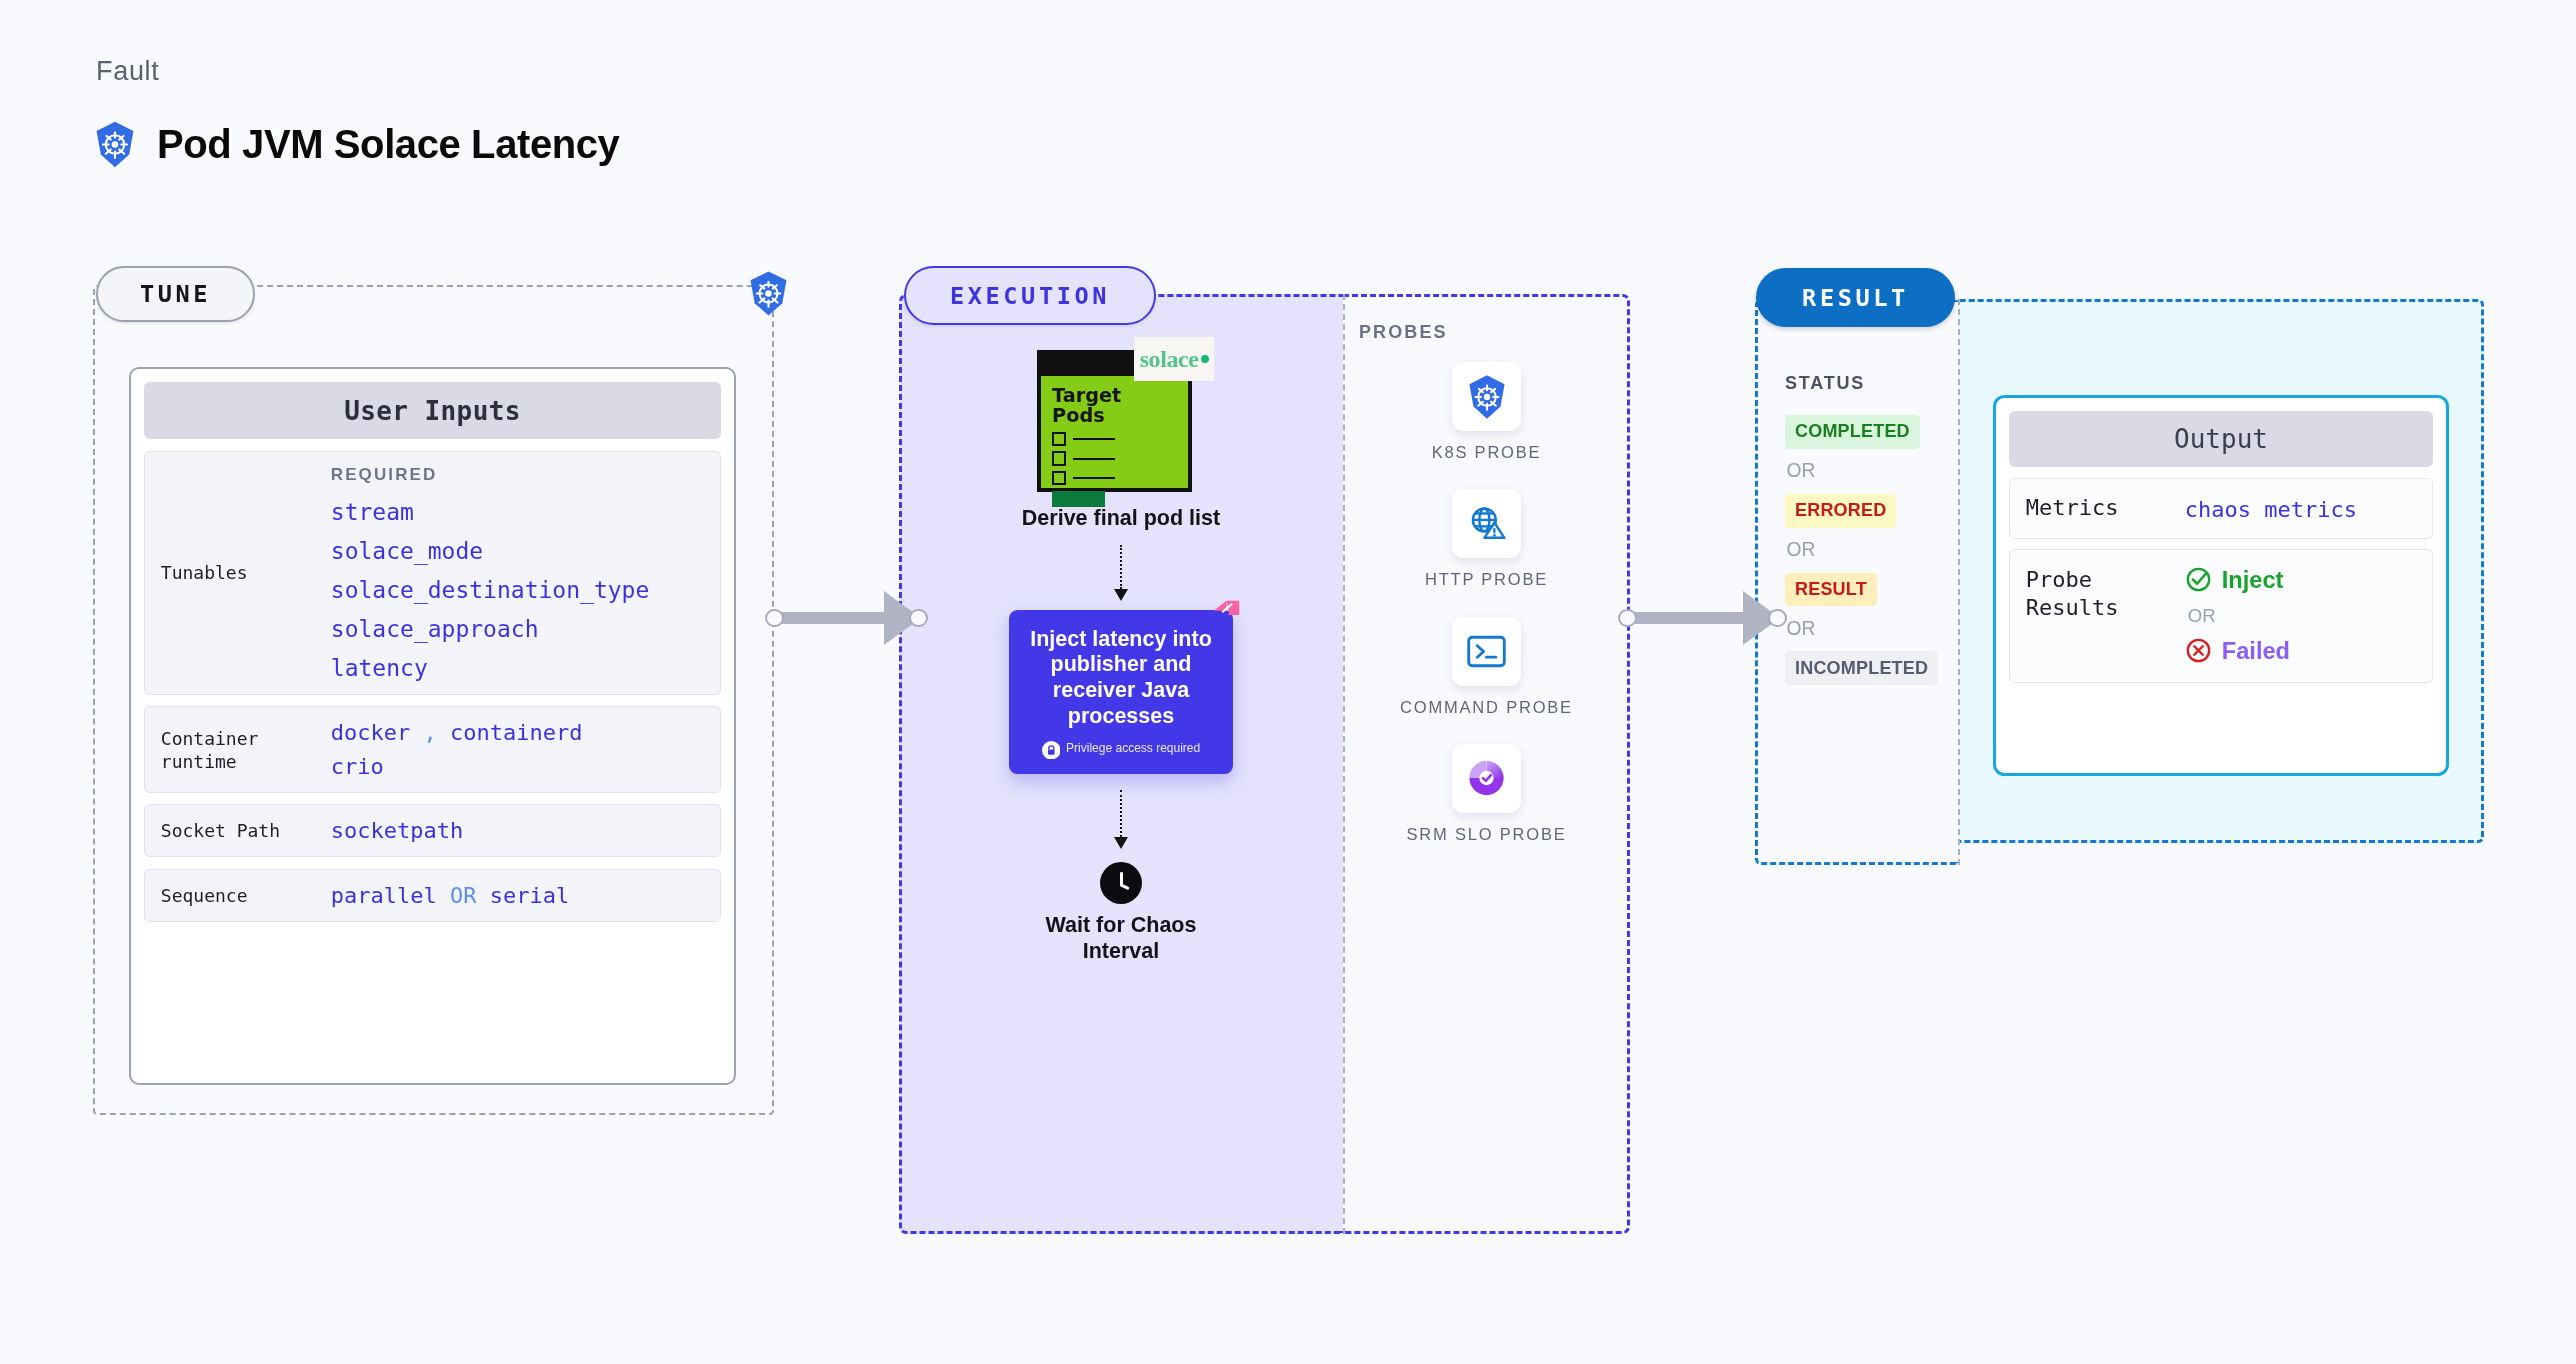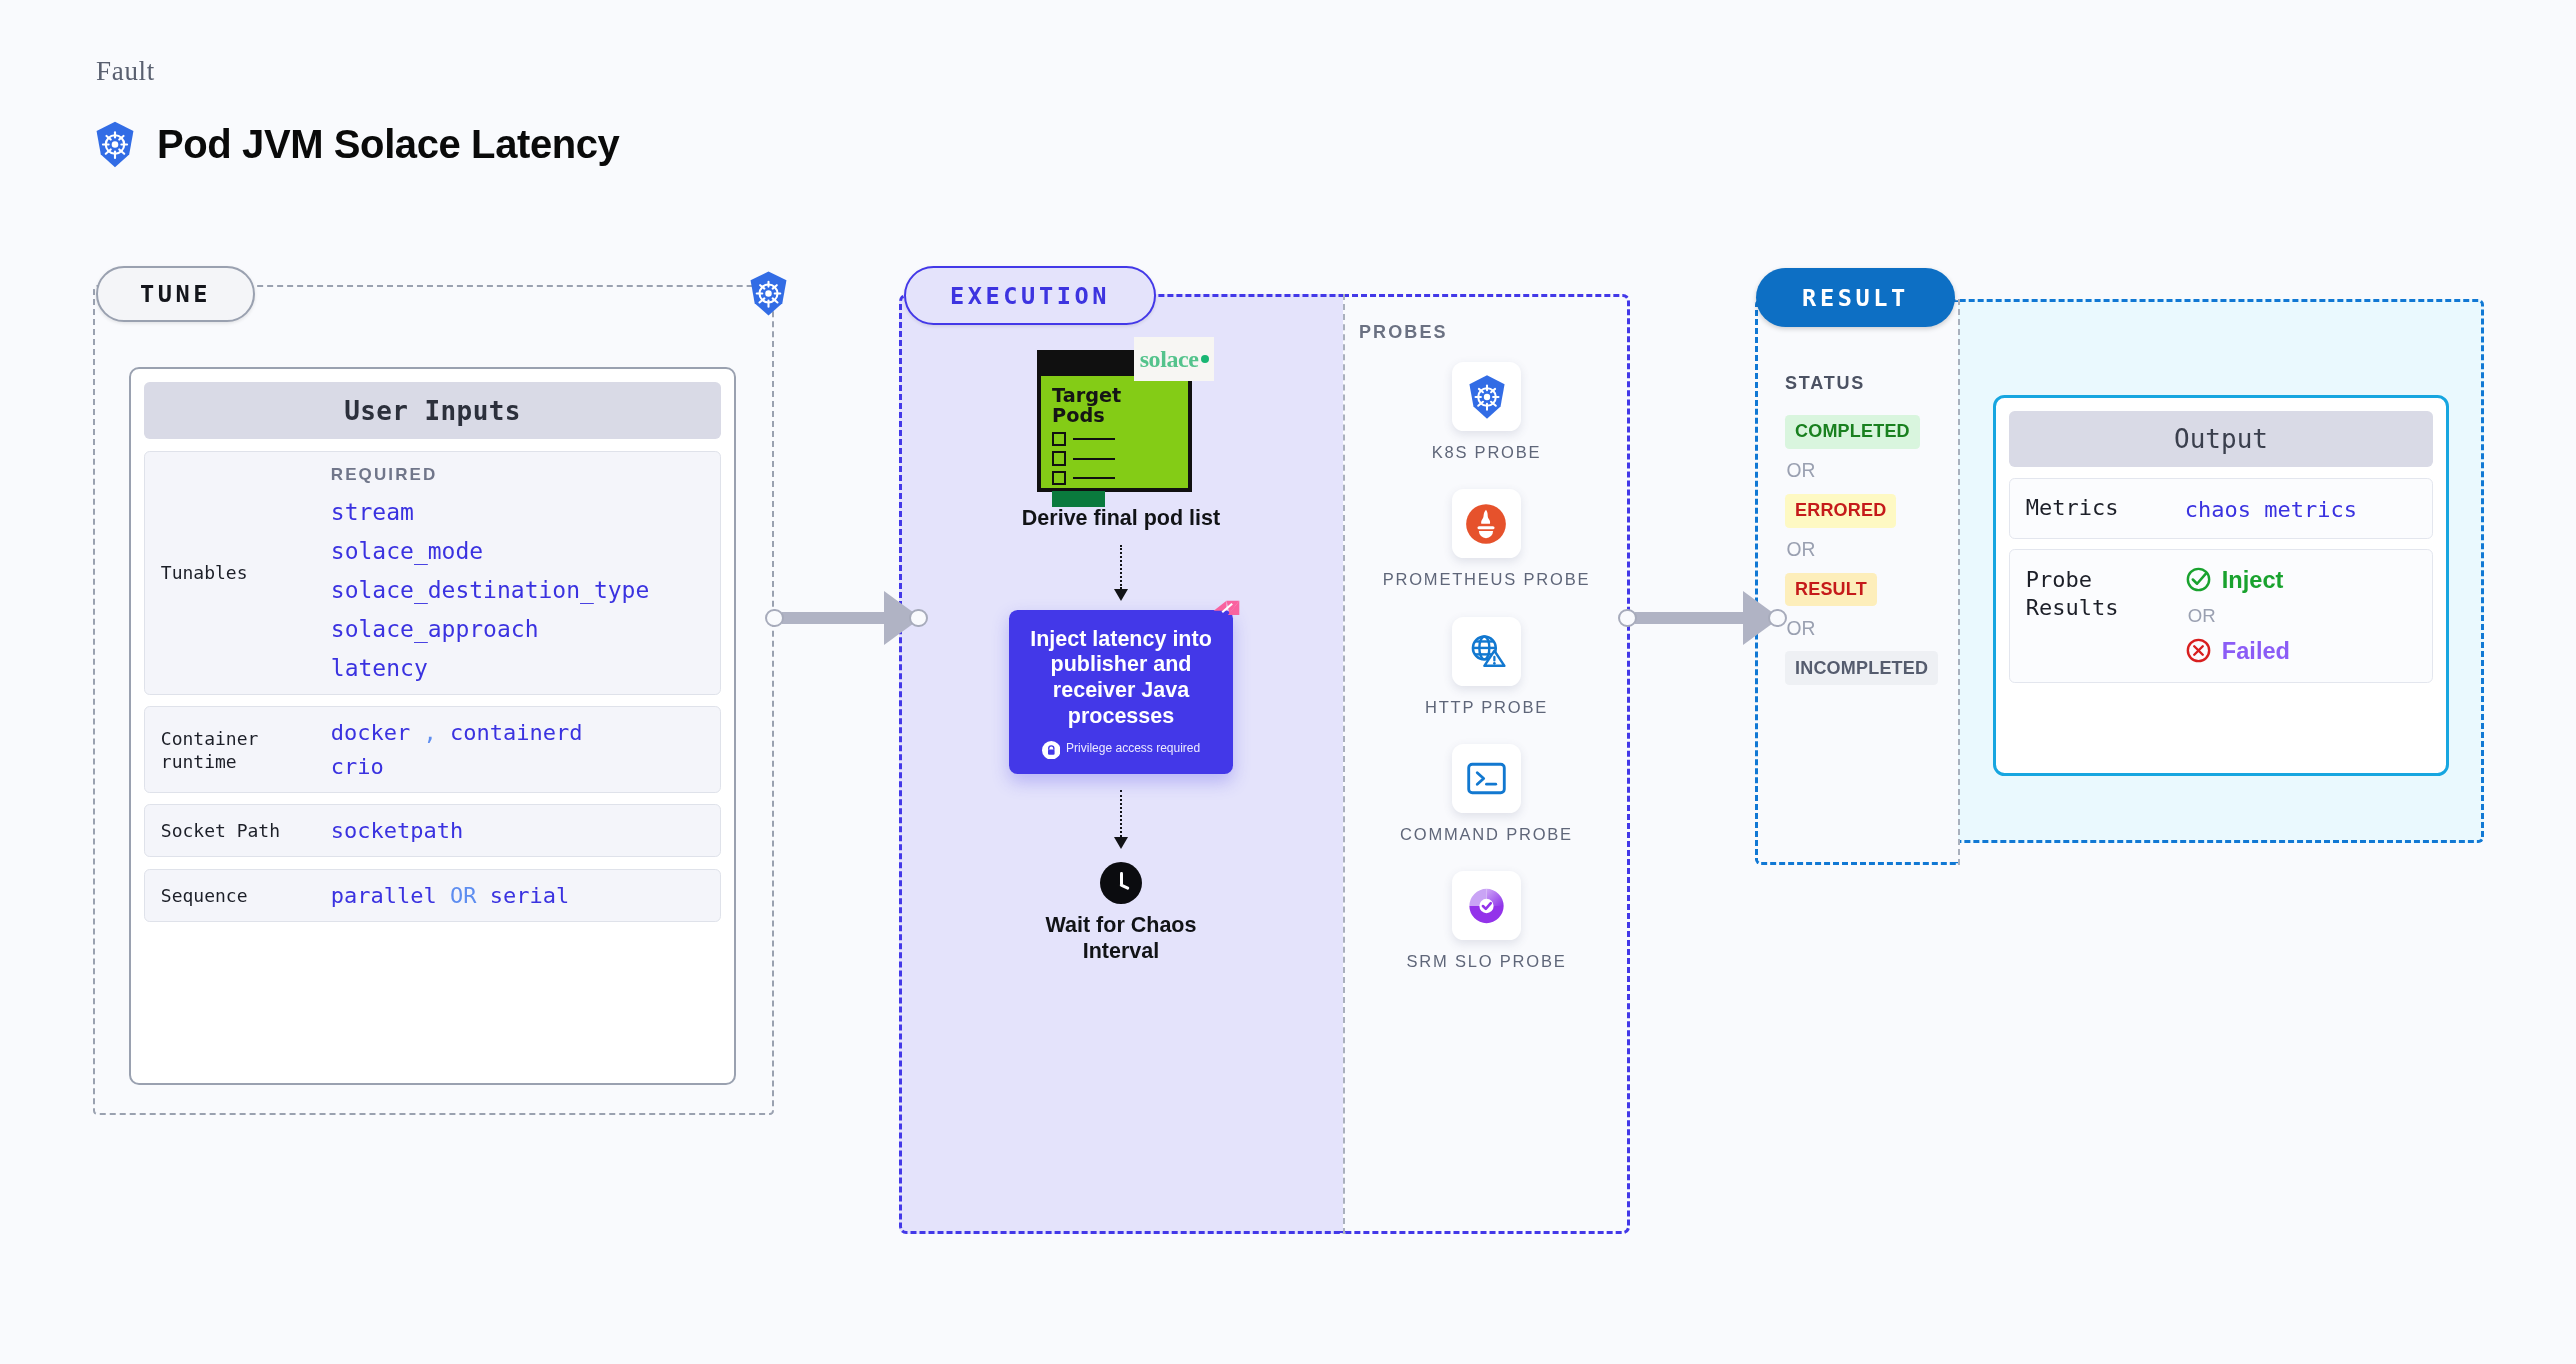--- a/index.html
+++ b/index.html
@@ -7,21 +7,21 @@
     width: 2576px; height: 1365px;
     background: #f9fafd;
     font-family: "Liberation Sans", sans-serif;
     overflow: hidden;
   }
   .canvas { position: relative; width: 2576px; height: 1365px; }
 
   
   .hdr-kicker {
     position: absolute; left: 96px; top: 56px;
-    font-family: Liberation Serif, serif;
+    font-family: Liberation Sans, sans-serif;
     font-size: 27px; color: #5a6070; letter-spacing: 0.7px;
   }
   .hdr-row { position: absolute; left: 93px; top: 120px; display: flex; align-items: center; gap: 20px; }
   .hdr-title {
     font-size: 40px; font-weight: 700; color: #0a0a0a;
     letter-spacing: -0.4px; font-family: "Liberation Sans", sans-serif;
   }
   .k8s-ico { display:block; }
 
   
@@ -450,31 +450,20 @@
             <line x1="19" y1="22" x2="25" y2="27"></line>
               <line x1="37" y1="41" x2="44" y2="47"></line>
             <line x1="43" y1="22" x2="37" y2="27"></line>
               <line x1="25" y1="41" x2="18" y2="47"></line>
           </g>
         </svg>
       </div>
       <div class="probe-lbl">K8S PROBE</div>
     </div>
 
-    <div class="probe-item">
-      <div class="probe-ico">
-        <svg width="44" height="44" viewBox="0 0 62 62">
-          <circle cx="31" cy="31" r="28" fill="#e6522c"></circle>
-          <path d="M31 11c4 6 1 9 4 13 2.6 3.4 1.6 6.6 1.6 6.6H24.4s-1-3.2 1.6-6.6c3-4 0-7 5-13z" fill="#fff"></path>
-          <rect x="19" y="34" width="24" height="4.4" rx="2.2" fill="#fff"></rect>
-          <path d="M21 41h20a10 10 0 0 1-20 0z" fill="#fff"></path>
-        </svg>
-      </div>
-      <div class="probe-lbl">PROMETHEUS PROBE</div>
-    </div>
 
     <div class="probe-item">
       <div class="probe-ico">
         <svg width="43" height="43" viewBox="0 0 60 60">
           <g fill="none" stroke="#1278d0" stroke-width="3.4">
             <circle cx="27" cy="25" r="16"></circle>
             <ellipse cx="27" cy="25" rx="7" ry="16"></ellipse>
             <line x1="11" y1="25" x2="43" y2="25"></line>
             <line x1="14" y1="16" x2="40" y2="16"></line>
             <line x1="14" y1="34" x2="40" y2="34"></line>

